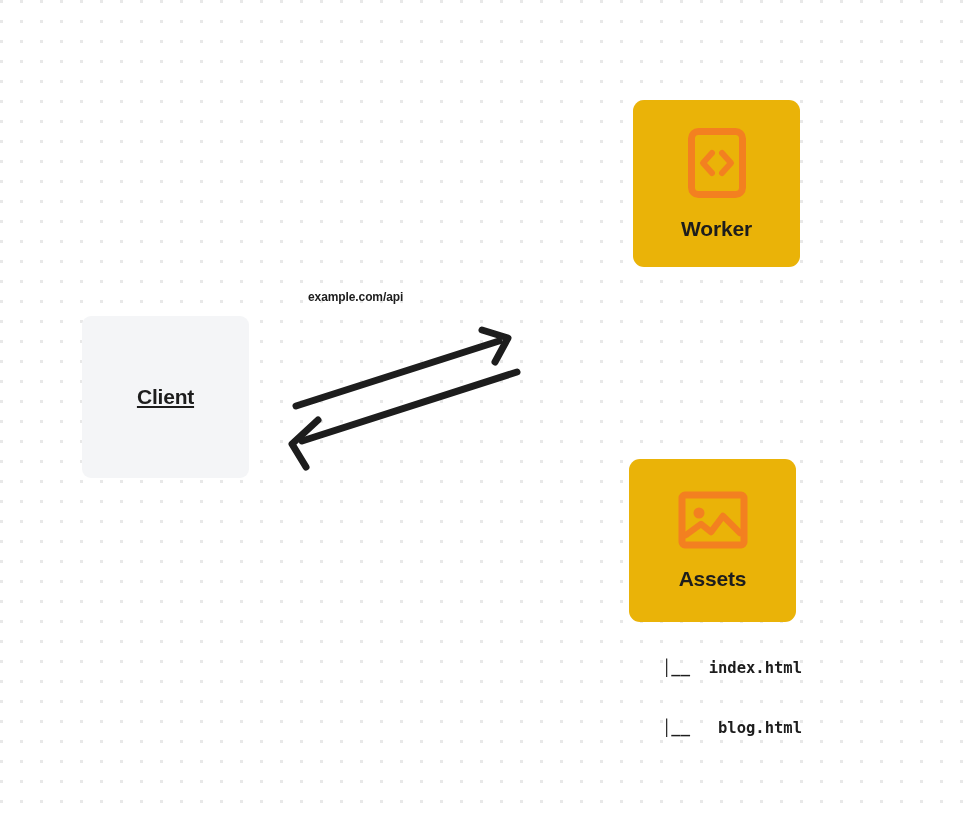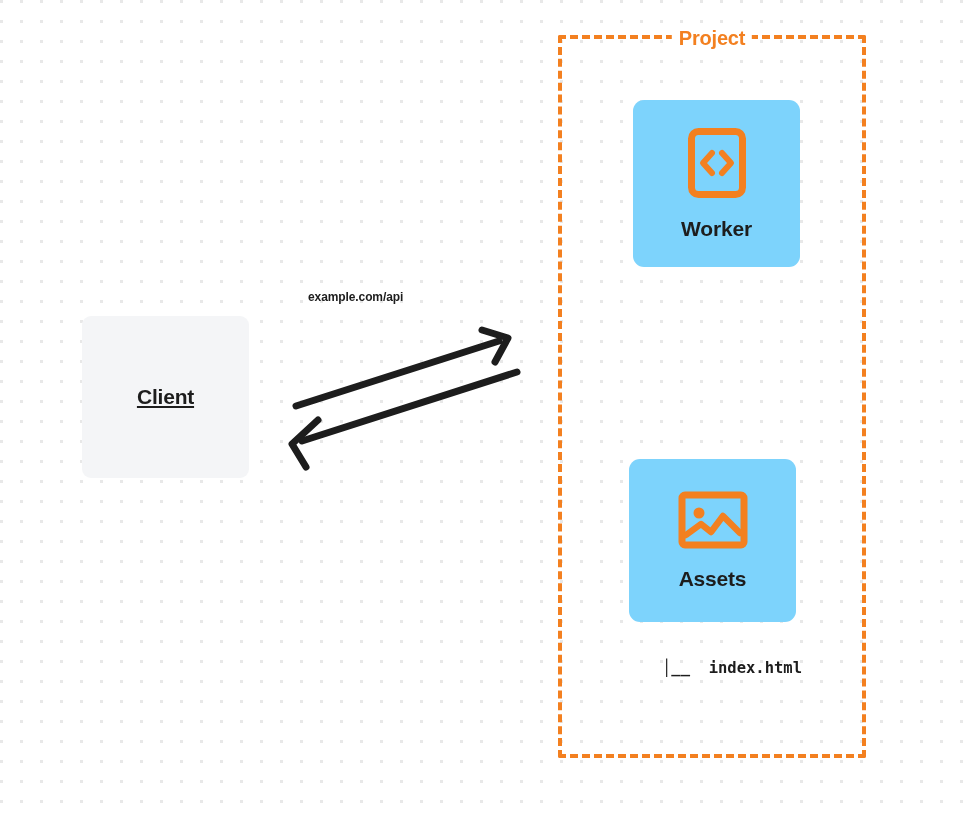--- a/index.html
+++ b/index.html
@@ -73,21 +73,21 @@
     font-size: 20px;
     font-weight: bold;
     color: #f38020;
     white-space: nowrap;
     letter-spacing: -0.2px;
   }
 
   
   .service-card {
     position: absolute;
-    background: #7dd3fc;
+    background: #eab308;
     border-radius: 11px;
     display: flex;
     flex-direction: column;
     align-items: center;
     justify-content: center;
   }
   #worker-card {
     left: 633px;
     top: 100px;
     width: 167px;
@@ -164,23 +164,20 @@
     </g>
 
     <g>
       <line x1="517" y1="372" x2="302" y2="441" stroke="#1d1d1d" stroke-width="7" stroke-linecap="round"></line>
       <polyline points="318,420 292,444 306,467" fill="none" stroke="#1d1d1d" stroke-width="7" stroke-linecap="round" stroke-linejoin="round"></polyline>
     </g>
   </svg>
 
   <div id="request-label">example.com/api</div>
 
-  <div id="project-group">
-    <span id="project-label">Project</span>
-  </div>
 
   <div id="worker-card" class="service-card">
     <span class="card-icon">
       <svg width="60" height="72" viewBox="0 0 60 72">
         <rect x="4.5" y="4.5" width="51" height="63" rx="7" ry="7" fill="none" stroke="#f38020" stroke-width="7"></rect>
         <polyline points="25,26 16,36 25,46" fill="none" stroke="#f38020" stroke-width="6" stroke-linecap="round" stroke-linejoin="round"></polyline>
         <polyline points="35,26 44,36 35,46" fill="none" stroke="#f38020" stroke-width="6" stroke-linecap="round" stroke-linejoin="round"></polyline>
       </svg>
     </span>
     <span class="card-title">Worker</span>
@@ -192,16 +189,17 @@
         <rect x="4" y="4" width="62" height="50" rx="3" ry="3" fill="none" stroke="#f38020" stroke-width="7"></rect>
         <circle cx="21" cy="22" r="5.5" fill="#f38020"></circle>
         <polyline points="8,44 23,33 33,41 45,25 62,42" fill="none" stroke="#f38020" stroke-width="6.5" stroke-linecap="round" stroke-linejoin="round"></polyline>
       </svg>
     </span>
     <span class="card-title">Assets</span>
   </div>
 
   <div id="asset-file-tree">
     <span class="tree-row">      │__  index.html</span>
+    <span class="tree-row">      │__   blog.html</span>
     
   </div>
 
 </div>
 
 </body></html>

